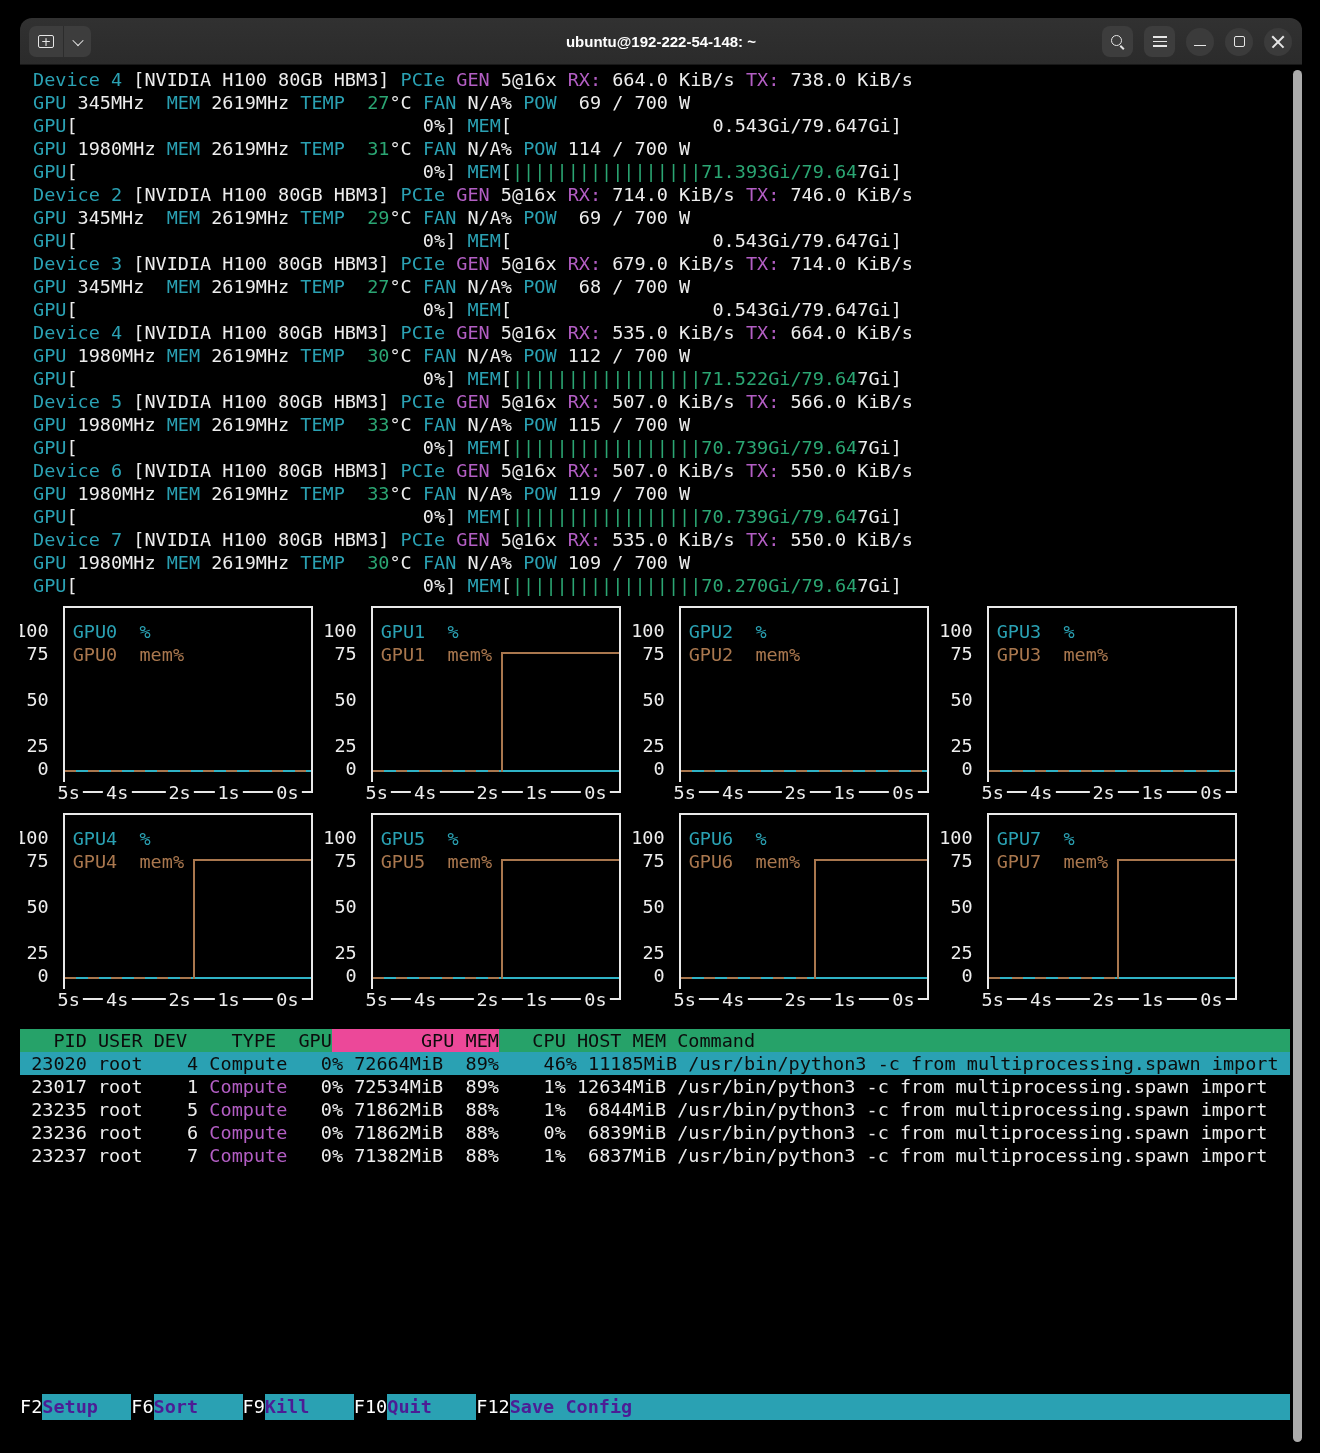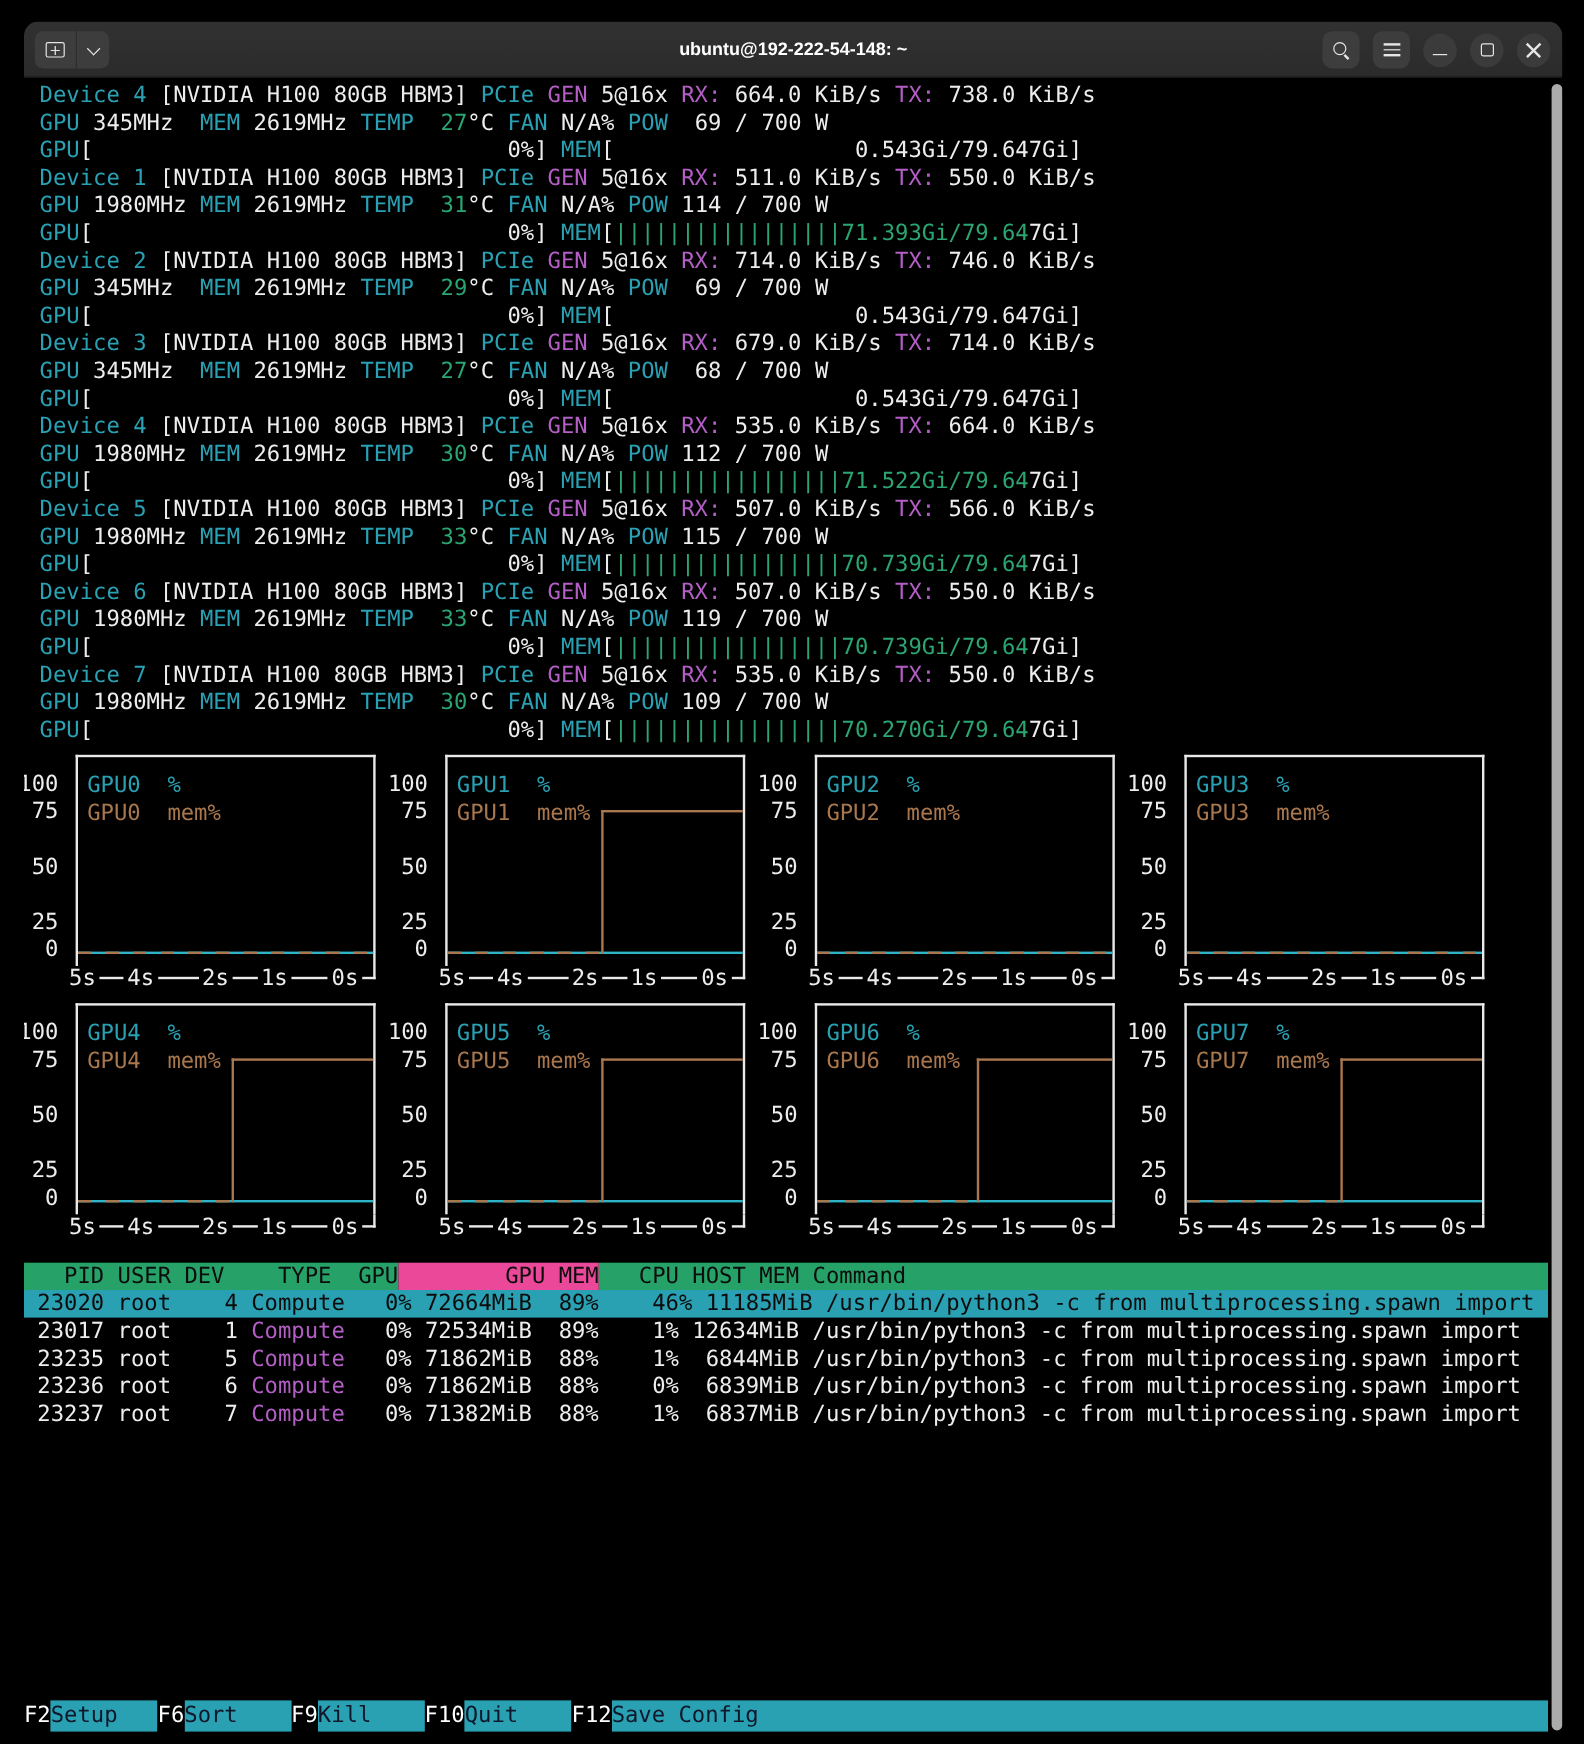--- a/index.html
+++ b/index.html
@@ -69,21 +69,21 @@
   .ptable { margin-top:16px; }
   .prow { display:flex; width:1270px; height:23px; overflow:hidden; white-space:pre; }
   .phead span { color:#0c0c0c; }
   .bg-green { background:#26a269; } .bg-cyan { background:#ec4899; }
   .prow.selected { background:#2aa1b3; }
   .prow.selected span { color:#0c0c0c !important; }
   .spacer { height:227px; }
   
   .fnbar { display:flex; width:1270px; height:26px; line-height:25px; }
   .fnkey { color:#fff; white-space:pre; }
-  .fnlabel { background:#2aa1b3; color:#0f172a; white-space:pre; width:89px; overflow:hidden; }
+  .fnlabel { background:#2aa1b3; color:#4c1d95; white-space:pre; width:89px; overflow:hidden;font-weight:bold; }
   .fnlabel.fill { flex:1; }
   
   .scrollbar { position:absolute; right:0; top:52px; width:9px; height:1372px;
                background:#ababab; border-radius:5px; }
 </style>
 </head>
 <body>
 
 <div class="window">
   <div class="headerbar">
@@ -119,21 +119,20 @@
         <div class="i-close"></div>
       </div>
     </div>
   </div>
 
   <div class="term">
     <div id="devlines">
         <div class="tline"><span class="c-cyan">Device 4</span><span class="c-white"> [NVIDIA H100 80GB HBM3] </span><span class="c-cyan">PCIe </span><span class="c-mag">GEN </span><span class="c-white">5@16x </span><span class="c-mag">RX: </span><span class="c-white">664.0 KiB/s </span><span class="c-mag">TX: </span><span class="c-white">738.0 KiB/s</span></div>
         <div class="tline"><span class="c-cyan">GPU </span><span class="c-white">345MHz  </span><span class="c-cyan">MEM </span><span class="c-white">2619MHz </span><span class="c-cyan">TEMP </span><span class="c-green"> 27</span><span class="c-white">°C </span><span class="c-cyan">FAN </span><span class="c-white">N/A% </span><span class="c-cyan">POW </span><span class="c-white"> 69 / 700 W</span></div>
         <div class="tline"><span class="c-cyan">GPU</span><span class="c-white">[</span><span class="c-white">                               0%</span><span class="c-white">] </span><span class="c-cyan">MEM</span><span class="c-white">[</span><span class="c-green"></span><span class="c-white">                  </span><span class="c-green"></span><span class="c-white">0.543Gi/79.647Gi]</span></div>
-        <div class="tline"><span class="c-cyan">Device 1</span><span class="c-white"> [NVIDIA H100 80GB HBM3] </span><span class="c-cyan">PCIe </span><span class="c-mag">GEN </span><span class="c-white">5@16x </span><span class="c-mag">RX: </span><span class="c-white">511.0 KiB/s </span><span class="c-mag">TX: </span><span class="c-white">550.0 KiB/s</span></div>
         <div class="tline"><span class="c-cyan">GPU </span><span class="c-white">1980MHz </span><span class="c-cyan">MEM </span><span class="c-white">2619MHz </span><span class="c-cyan">TEMP </span><span class="c-green"> 31</span><span class="c-white">°C </span><span class="c-cyan">FAN </span><span class="c-white">N/A% </span><span class="c-cyan">POW </span><span class="c-white">114 / 700 W</span></div>
         <div class="tline"><span class="c-cyan">GPU</span><span class="c-white">[</span><span class="c-white">                               0%</span><span class="c-white">] </span><span class="c-cyan">MEM</span><span class="c-white">[</span><span class="c-green">|||||||||||||||||</span><span class="c-white"></span><span class="c-green">71.393Gi/79.64</span><span class="c-white">7Gi]</span></div>
         <div class="tline"><span class="c-cyan">Device 2</span><span class="c-white"> [NVIDIA H100 80GB HBM3] </span><span class="c-cyan">PCIe </span><span class="c-mag">GEN </span><span class="c-white">5@16x </span><span class="c-mag">RX: </span><span class="c-white">714.0 KiB/s </span><span class="c-mag">TX: </span><span class="c-white">746.0 KiB/s</span></div>
         <div class="tline"><span class="c-cyan">GPU </span><span class="c-white">345MHz  </span><span class="c-cyan">MEM </span><span class="c-white">2619MHz </span><span class="c-cyan">TEMP </span><span class="c-green"> 29</span><span class="c-white">°C </span><span class="c-cyan">FAN </span><span class="c-white">N/A% </span><span class="c-cyan">POW </span><span class="c-white"> 69 / 700 W</span></div>
         <div class="tline"><span class="c-cyan">GPU</span><span class="c-white">[</span><span class="c-white">                               0%</span><span class="c-white">] </span><span class="c-cyan">MEM</span><span class="c-white">[</span><span class="c-green"></span><span class="c-white">                  </span><span class="c-green"></span><span class="c-white">0.543Gi/79.647Gi]</span></div>
         <div class="tline"><span class="c-cyan">Device 3</span><span class="c-white"> [NVIDIA H100 80GB HBM3] </span><span class="c-cyan">PCIe </span><span class="c-mag">GEN </span><span class="c-white">5@16x </span><span class="c-mag">RX: </span><span class="c-white">679.0 KiB/s </span><span class="c-mag">TX: </span><span class="c-white">714.0 KiB/s</span></div>
         <div class="tline"><span class="c-cyan">GPU </span><span class="c-white">345MHz  </span><span class="c-cyan">MEM </span><span class="c-white">2619MHz </span><span class="c-cyan">TEMP </span><span class="c-green"> 27</span><span class="c-white">°C </span><span class="c-cyan">FAN </span><span class="c-white">N/A% </span><span class="c-cyan">POW </span><span class="c-white"> 68 / 700 W</span></div>
         <div class="tline"><span class="c-cyan">GPU</span><span class="c-white">[</span><span class="c-white">                               0%</span><span class="c-white">] </span><span class="c-cyan">MEM</span><span class="c-white">[</span><span class="c-green"></span><span class="c-white">                  </span><span class="c-green"></span><span class="c-white">0.543Gi/79.647Gi]</span></div>
         <div class="tline"><span class="c-cyan">Device 4</span><span class="c-white"> [NVIDIA H100 80GB HBM3] </span><span class="c-cyan">PCIe </span><span class="c-mag">GEN </span><span class="c-white">5@16x </span><span class="c-mag">RX: </span><span class="c-white">535.0 KiB/s </span><span class="c-mag">TX: </span><span class="c-white">664.0 KiB/s</span></div>
         <div class="tline"><span class="c-cyan">GPU </span><span class="c-white">1980MHz </span><span class="c-cyan">MEM </span><span class="c-white">2619MHz </span><span class="c-cyan">TEMP </span><span class="c-green"> 30</span><span class="c-white">°C </span><span class="c-cyan">FAN </span><span class="c-white">N/A% </span><span class="c-cyan">POW </span><span class="c-white">112 / 700 W</span></div>

